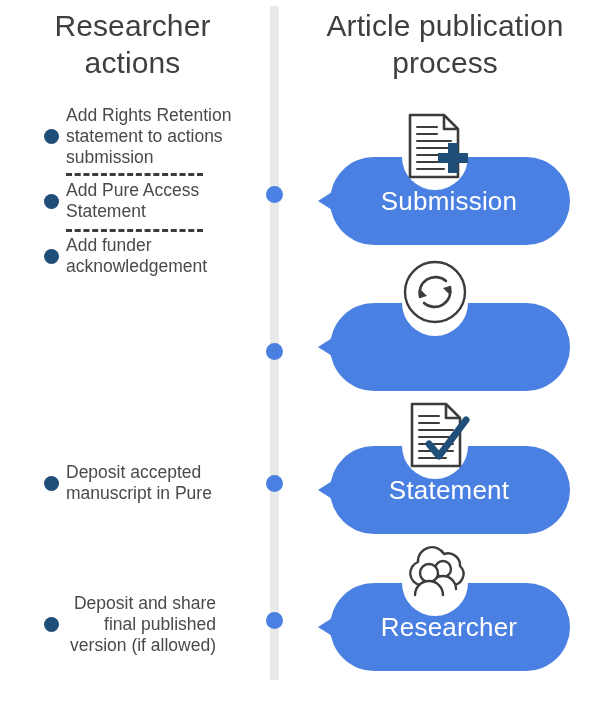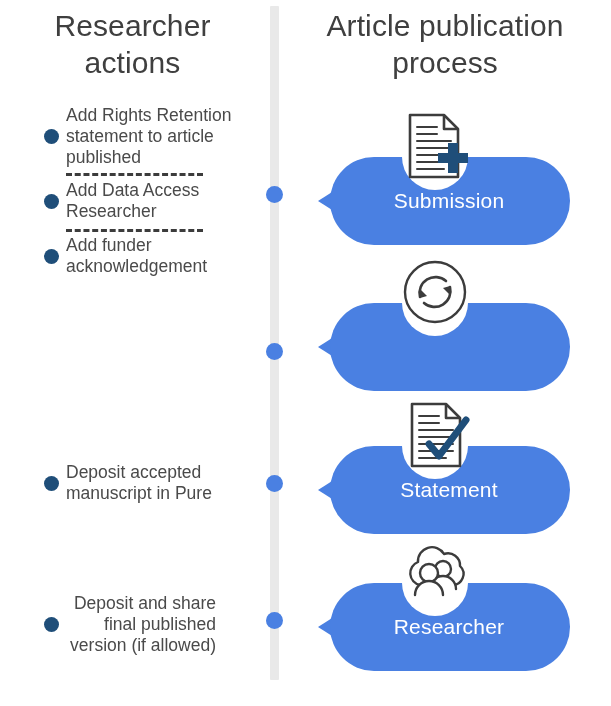--- a/index.html
+++ b/index.html
@@ -98,21 +98,21 @@
 
   .node-label {
     position: absolute;
     left: 36px;
     right: 8px;
     top: 0;
     height: 88px;
     display: flex;
     align-items: center;
     justify-content: center;
-    font-size: 21px;
+    font-size: 26px;
     font-weight: 400;
     color: #ffffff;
     letter-spacing: 0.2px;
   }
 
   .node-icon {
     position: absolute;
     left: 96px;
     top: -50px;
     width: 78px;
@@ -131,28 +131,28 @@
 
   <div id="center-track"></div>
 
   <div class="connector-dot" style="top:186px;"></div>
   <div class="connector-dot" style="top:343px;"></div>
   <div class="connector-dot" style="top:475px;"></div>
   <div class="connector-dot" style="top:612px;"></div>
 
   <div class="action-item" style="top:105px; height:62px;">
     <span class="action-bullet"></span>
-    <span class="action-text">Add Rights Retention statement to article published</span>
+    <span class="action-text">Add Rights Retention statement to actions submission</span>
   </div>
 
   <div class="dash-sep" style="top:173px;"></div>
 
   <div class="action-item" style="top:180px; height:42px;">
     <span class="action-bullet"></span>
-    <span class="action-text">Add Data Access Researcher</span>
+    <span class="action-text">Add Pure Access Statement</span>
   </div>
 
   <div class="dash-sep" style="top:229px;"></div>
 
   <div class="action-item" style="top:462px; height:42px;">
     <span class="action-bullet"></span>
     <span class="action-text">Deposit accepted manuscript in Pure</span>
   </div>
 
   <div class="action-item" style="top:235px; height:42px;">

